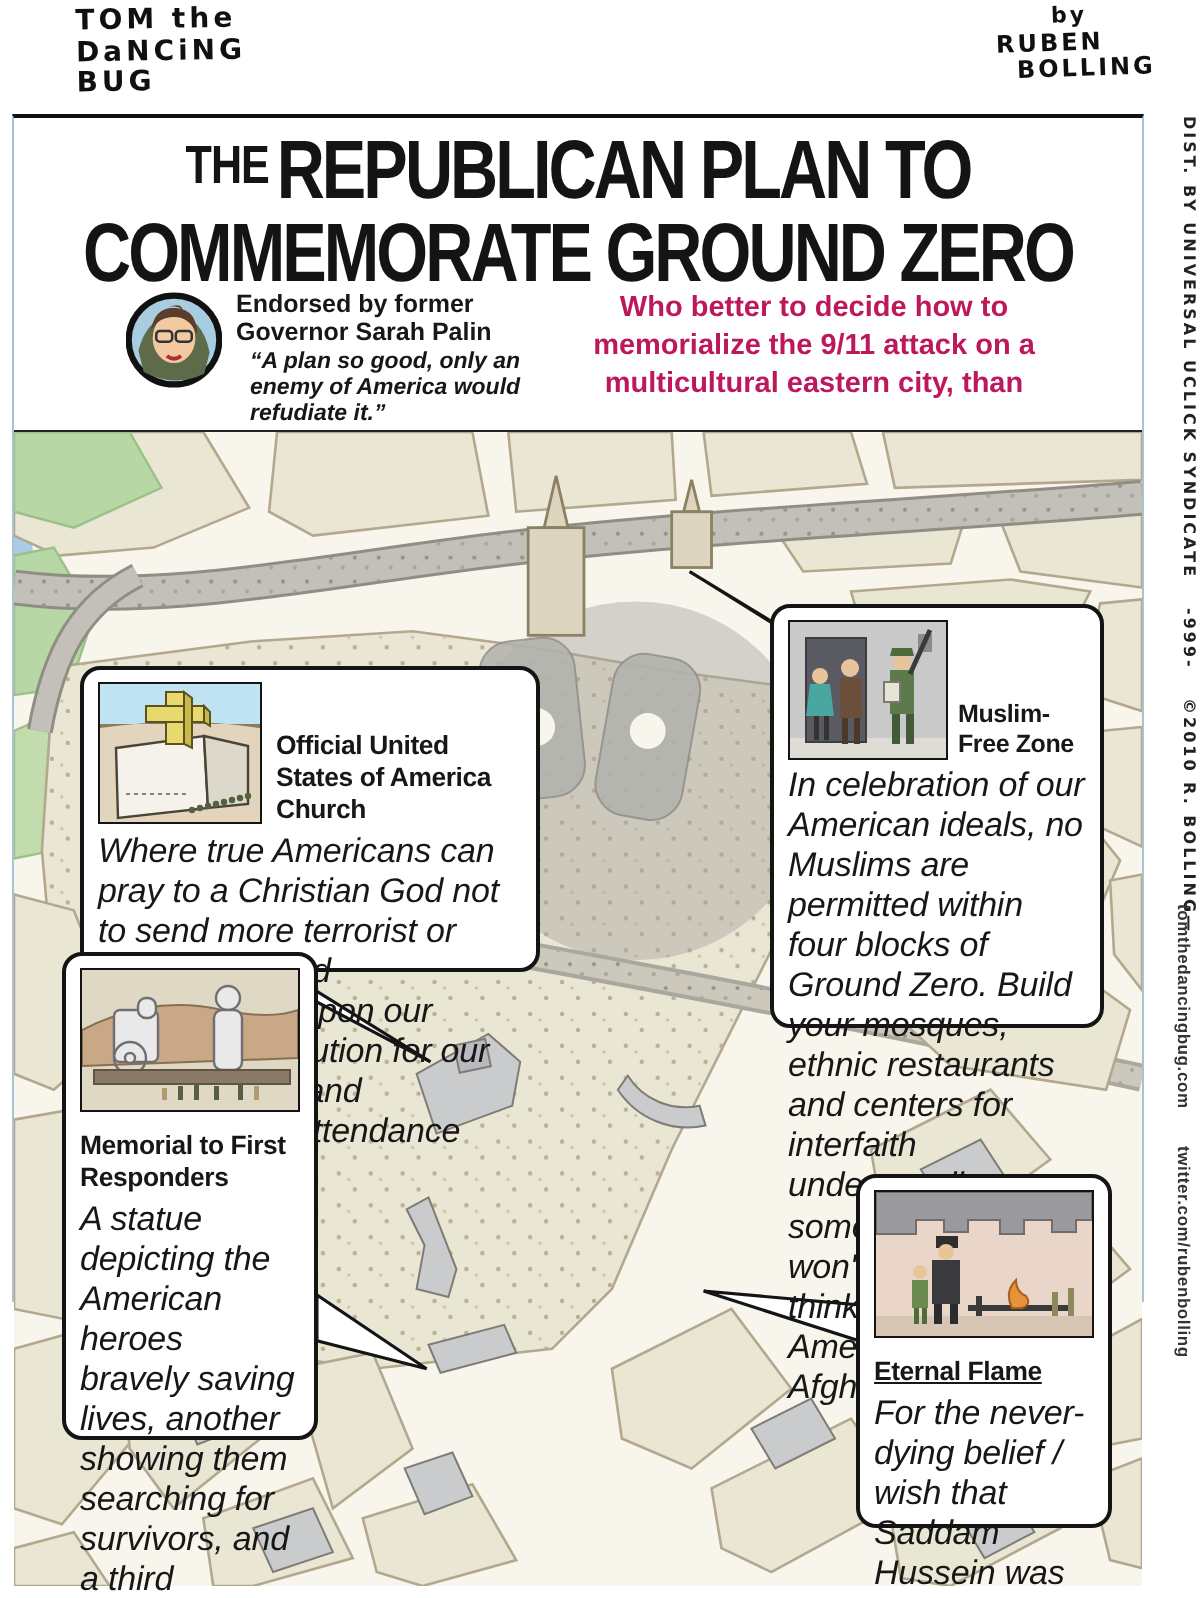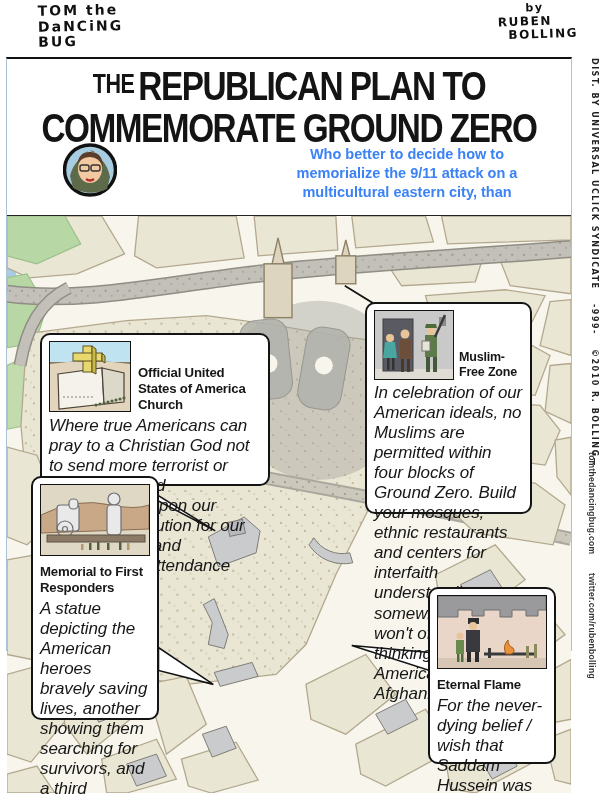--- a/index.html
+++ b/index.html
@@ -31,39 +31,39 @@
   .title{margin:7px 6px 0;text-align:center;font-weight:bold;color:#141414;
     font-size:34px;line-height:.99;letter-spacing:-1.5px;
     transform:scale(.98,1.22);transform-origin:top center;}
   .title .the{font-size:22px;letter-spacing:-.5px;vertical-align:6px;margin-right:4px;}
   .endorse{position:absolute;left:56px;top:84px;width:208px;display:flex;}
   .endorse .txt{margin-left:7px;padding-top:2px;}
   .endorse .h{font-weight:bold;font-size:12.5px;line-height:1.12;}
   .endorse .q{font-weight:bold;font-style:italic;font-size:11.5px;line-height:1.12;
     width:146px;margin:2px 0 0 7px;}
   .intro{position:absolute;left:232px;top:86px;width:336px;text-align:center;
-    font-weight:bold;font-size:14.5px;line-height:1.3;color:#3b82f6;}
+    font-weight:bold;font-size:14.5px;line-height:1.3;color:#be185d;}
   .intro span{display:block;}
   
   .map{position:absolute;left:0;top:156px;width:564px;height:577px;border-top:1.5px solid #222;}
   
   .callout{position:absolute;background:#fff;border:2px solid #141414;border-radius:10px;
     padding:6px 7px;box-sizing:border-box;z-index:5;}
   .callout .row{display:flex;}
   .inset{border:1.5px solid #141414;flex:none;background:#ddd;}
   .callout h3{margin:0;font-size:13.2px;line-height:1.2;font-weight:bold;letter-spacing:-.2px;}
   .callout p{margin:3px 0 0;font-size:17px;line-height:1.18;letter-spacing:-.1px;font-style:italic;}
   #box-church{left:40px;top:297px;width:230px;height:153px;margin-top:36px;}
   #box-church h3{margin:24px 0 0 7px;}
-  #box-muslim{left:365px;top:302px;width:167px;height:212px;}
+  #box-muslim{left:385px;top:302px;width:167px;height:212px;}
   #box-muslim h3{margin:40px 0 0 5px;font-size:12.5px;}
   #box-memorial{left:31px;top:476px;width:128px;height:244px;}
   #box-memorial h3{margin-top:4px;}
   #box-flame{left:428px;top:587px;width:128px;height:177px;}
-  #box-flame h3{margin-top:4px;}
+  #box-flame h3{margin-top:4px;text-decoration:underline;}
 </style>
 </head>
 <body>
 
 <div class="logo">
   <div>TOM the</div>
   <div>DaNCiNG</div>
   <div>BUG</div>
 </div>
 <div class="byline">
@@ -92,20 +92,25 @@
     <svg width="54" height="54" viewBox="0 0 54 54">
       <ellipse cx="27" cy="27" rx="25.5" ry="25" fill="#a8cce0" stroke="#111" stroke-width="3.5"></ellipse>
       <path d="M7,33 Q12,14 27,12 Q43,14 47,34 L44,46 Q27,54 10,45 Z" fill="#5d6b4a"></path>
       <ellipse cx="27" cy="26" rx="12" ry="14" fill="#f2c9a0"></ellipse>
       <path d="M14,22 Q16,8 28,9 Q40,10 40,24 Q36,14 27,14 Q18,14 14,22 Z" fill="#5a3d2a"></path>
       <path d="M22,10 q5,-4 10,0 q-2,-5 -10,0" fill="#5a3d2a"></path>
       <rect x="17" y="22" width="9" height="6" rx="2" fill="none" stroke="#333" stroke-width="1.4"></rect>
       <rect x="28" y="22" width="9" height="6" rx="2" fill="none" stroke="#333" stroke-width="1.4"></rect>
       <path d="M23,36 q4,3 8,0" stroke="#b03030" stroke-width="2.2" fill="none"></path>
     </svg>
+    <div class="txt">
+      <div class="h">Endorsed by former</div>
+      <div class="h">Governor Sarah Palin</div>
+      <div class="q">“A plan so good, only an enemy of America would refudiate it.”</div>
+    </div>
   </div>
 
   <div class="intro">
     <span>Who better to decide how to</span>
     <span>memorialize the 9/11 attack on a</span>
     <span>multicultural eastern city, than</span>
   </div>
 
   <svg class="map" viewBox="0 0 566 579" preserveAspectRatio="none">
     <defs>

